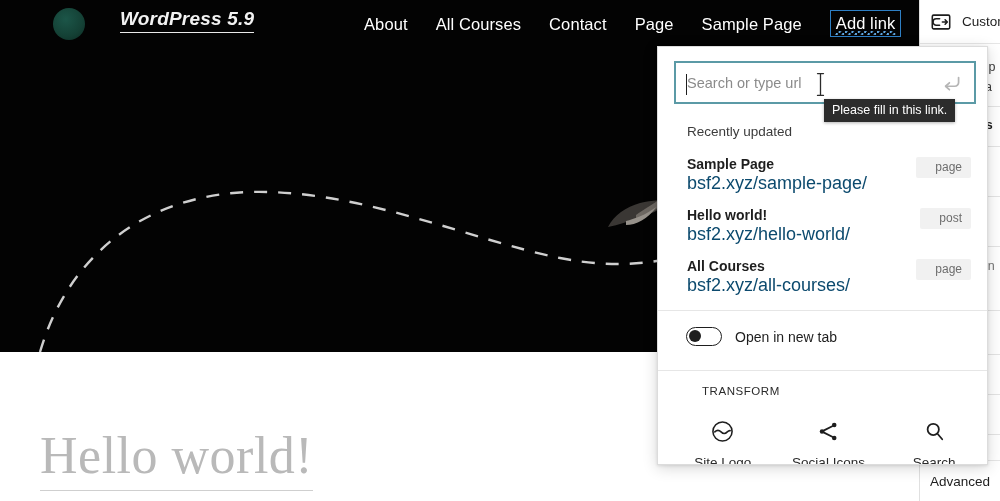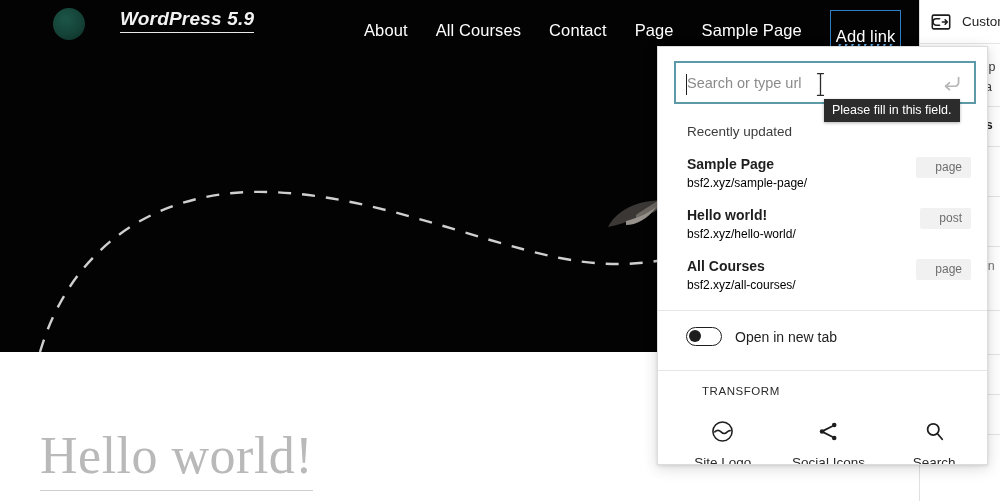--- a/index.html
+++ b/index.html
@@ -48,21 +48,21 @@
   .site-nav {
     position: absolute; left: 364px; top: 10px;
     display: flex; align-items: center; gap: 28px;
   }
   .nav-link {
     font-size: 16.5px; color: #ffffff; letter-spacing: .1px;
     white-space: nowrap; line-height: 22px;
   }
   .nav-link.add-link {
     border: 1.5px solid #2e7fc4;
-    padding: 14px 5px 2px 5px;
+    padding: 1px 5px 2px 5px;
     position: relative;
   }
   .nav-link.add-link .squiggle {
     position: absolute; left: 4px; right: 4px; bottom: 1px; height: 4px;
     background-image:
       radial-gradient(circle at 1.6px 3.2px, #5ea6e0 1.1px, transparent 1.3px),
       radial-gradient(circle at 4.8px 0.8px, #5ea6e0 1.1px, transparent 1.3px);
     background-size: 6.4px 4px;
     background-repeat: repeat-x;
   }
@@ -173,21 +173,21 @@
   }
 
   .result-list { padding: 10px 0 0 0; }
   .result-item {
     position: relative;
     display: flex; align-items: flex-start; justify-content: space-between;
     padding: 6px 16px 9px 29px;
   }
   .result-main { display: flex; flex-direction: column; gap: 2px; }
   .result-title { font-size: 14px; font-weight: 700; color: #1e1e1e; line-height: 18px; }
-  .result-url { font-size: 12px; color: #000000; line-height: 16px; text-align: center; }
+  .result-url { font-size: 18px; color: #0c4a6e; line-height: 16px; text-align: center; }
   .result-badge {
     font-size: 12px; color: #6d6d6d;
     background: #f1f1f1;
     padding: 3px 9px 4px 19px;
     border-radius: 2px;
     margin-top: 2px;
     flex: 0 0 auto;
   }
 
   .popover-divider { height: 1px; background: #e6e6e6; margin-top: 8px; }
@@ -288,37 +288,40 @@
       <div class="sb-rule" style="top:152px;"></div>
       <div class="sb-rule" style="top:202px;"></div>
       <div class="sb-text muted" style="left:58px; top:215px;">ion</div>
       <div class="sb-text muted" style="left:58px; top:235px;">t t</div>
       <div class="sb-rule" style="top:266px;"></div>
       <div class="sb-rule" style="top:310px;"></div>
       <div class="sb-rule" style="top:350px;"></div>
       <div class="sb-rule" style="top:390px;"></div>
     </div>
 
+    <div class="sb-advanced">
+      <span>Advanced</span>
+    </div>
   </div>
 
   <div class="link-popover">
 
     <div class="search-wrap">
       <div class="search-box">
         <div class="caret"></div>
         <input class="search-input" type="text" placeholder="Search or type url" style="">
         <svg class="text-cursor" viewBox="0 0 9 25">
           <path d="M4.5 2 V23 M1.5 1.6 H7.5 M1.5 23.4 H7.5" stroke="#2b2b2b" stroke-width="1.3" fill="none" stroke-linecap="round"></path>
         </svg>
         <svg class="enter-icon" viewBox="0 0 24 24">
           <path d="M19 7 V11.5 a3.5 3.5 0 0 1 -3.5 3.5 H7.5" fill="none" stroke="#b5b5b5" stroke-width="1.6" stroke-linecap="round" stroke-linejoin="round"></path>
           <path d="M10.5 11.8 L7 15 L10.5 18.2" fill="none" stroke="#b5b5b5" stroke-width="1.6" stroke-linecap="round" stroke-linejoin="round"></path>
         </svg>
       </div>
-      <div class="tooltip">Please fill in this field.</div>
+      <div class="tooltip">Please fill in this link.</div>
     </div>
 
     <div class="section-heading">Recently updated</div>
 
     <div class="result-list">
 
       <div class="result-item">
         <div class="result-main">
           <span class="result-title">Sample Page</span>
           <span class="result-url">bsf2.xyz/sample-page/</span>

